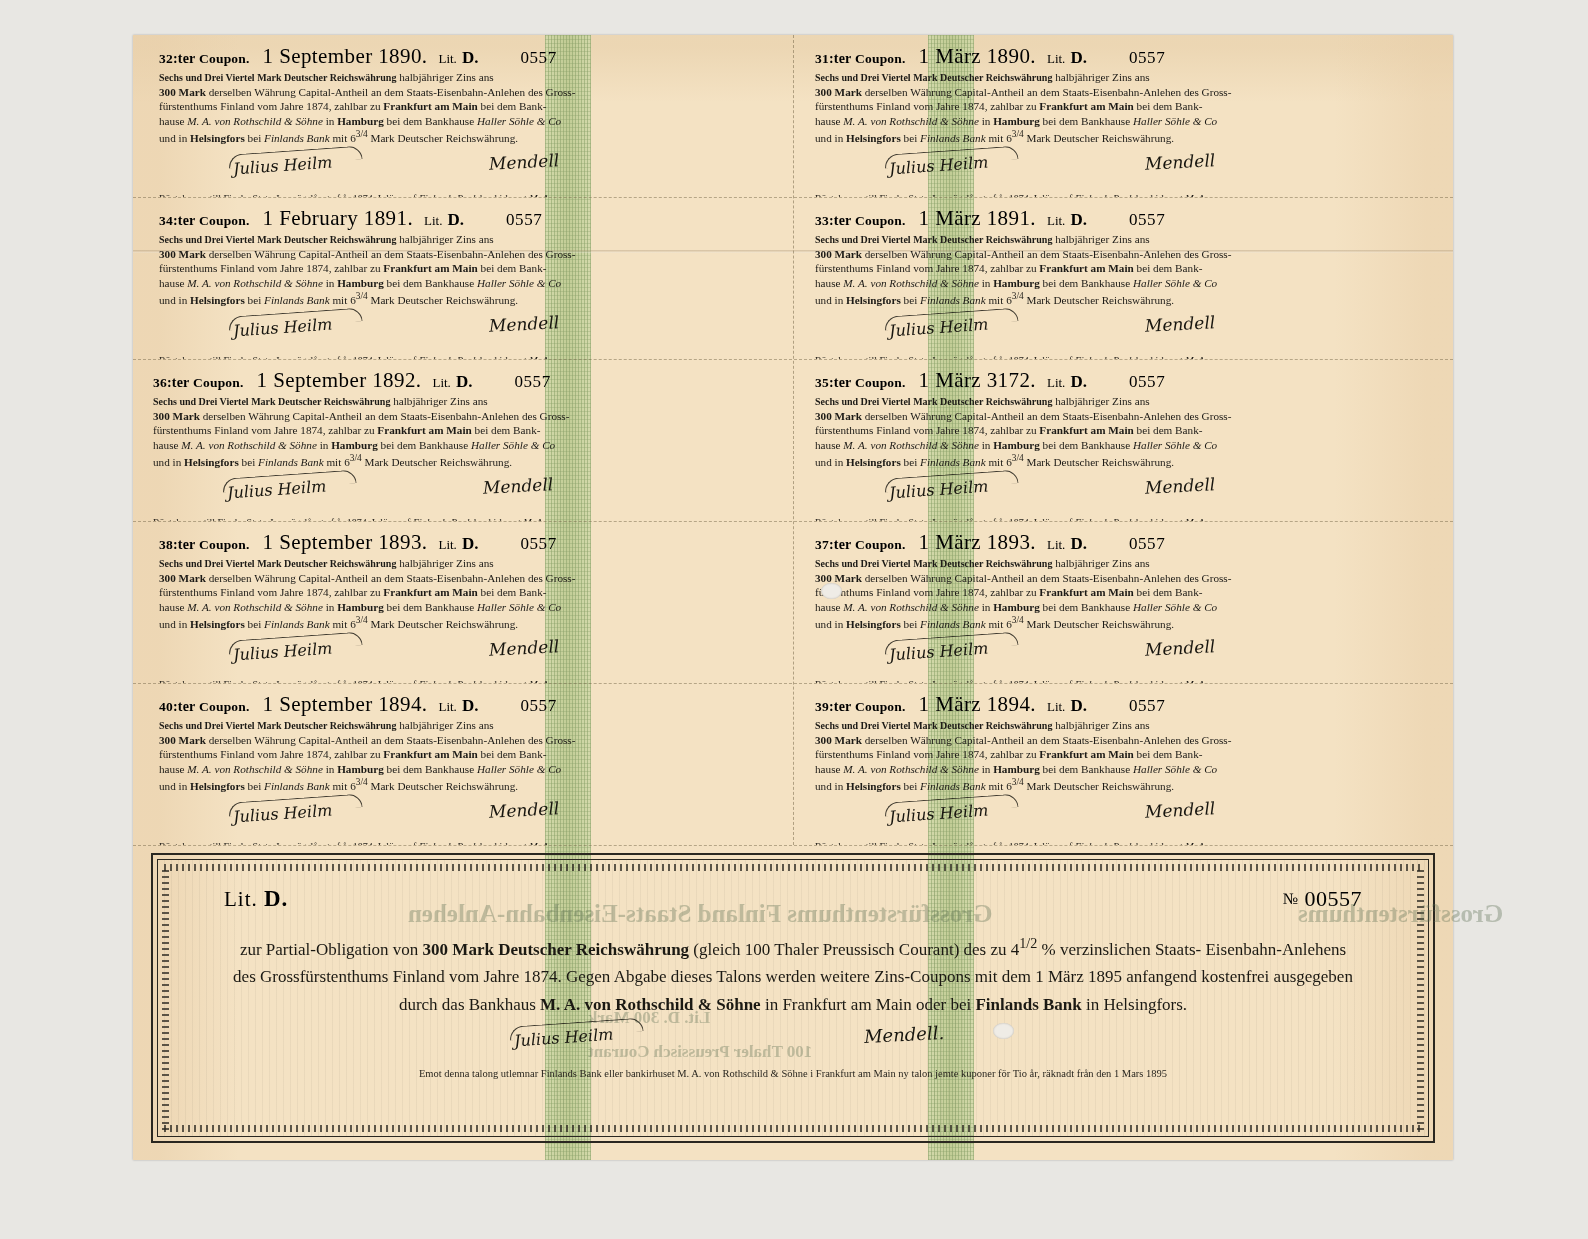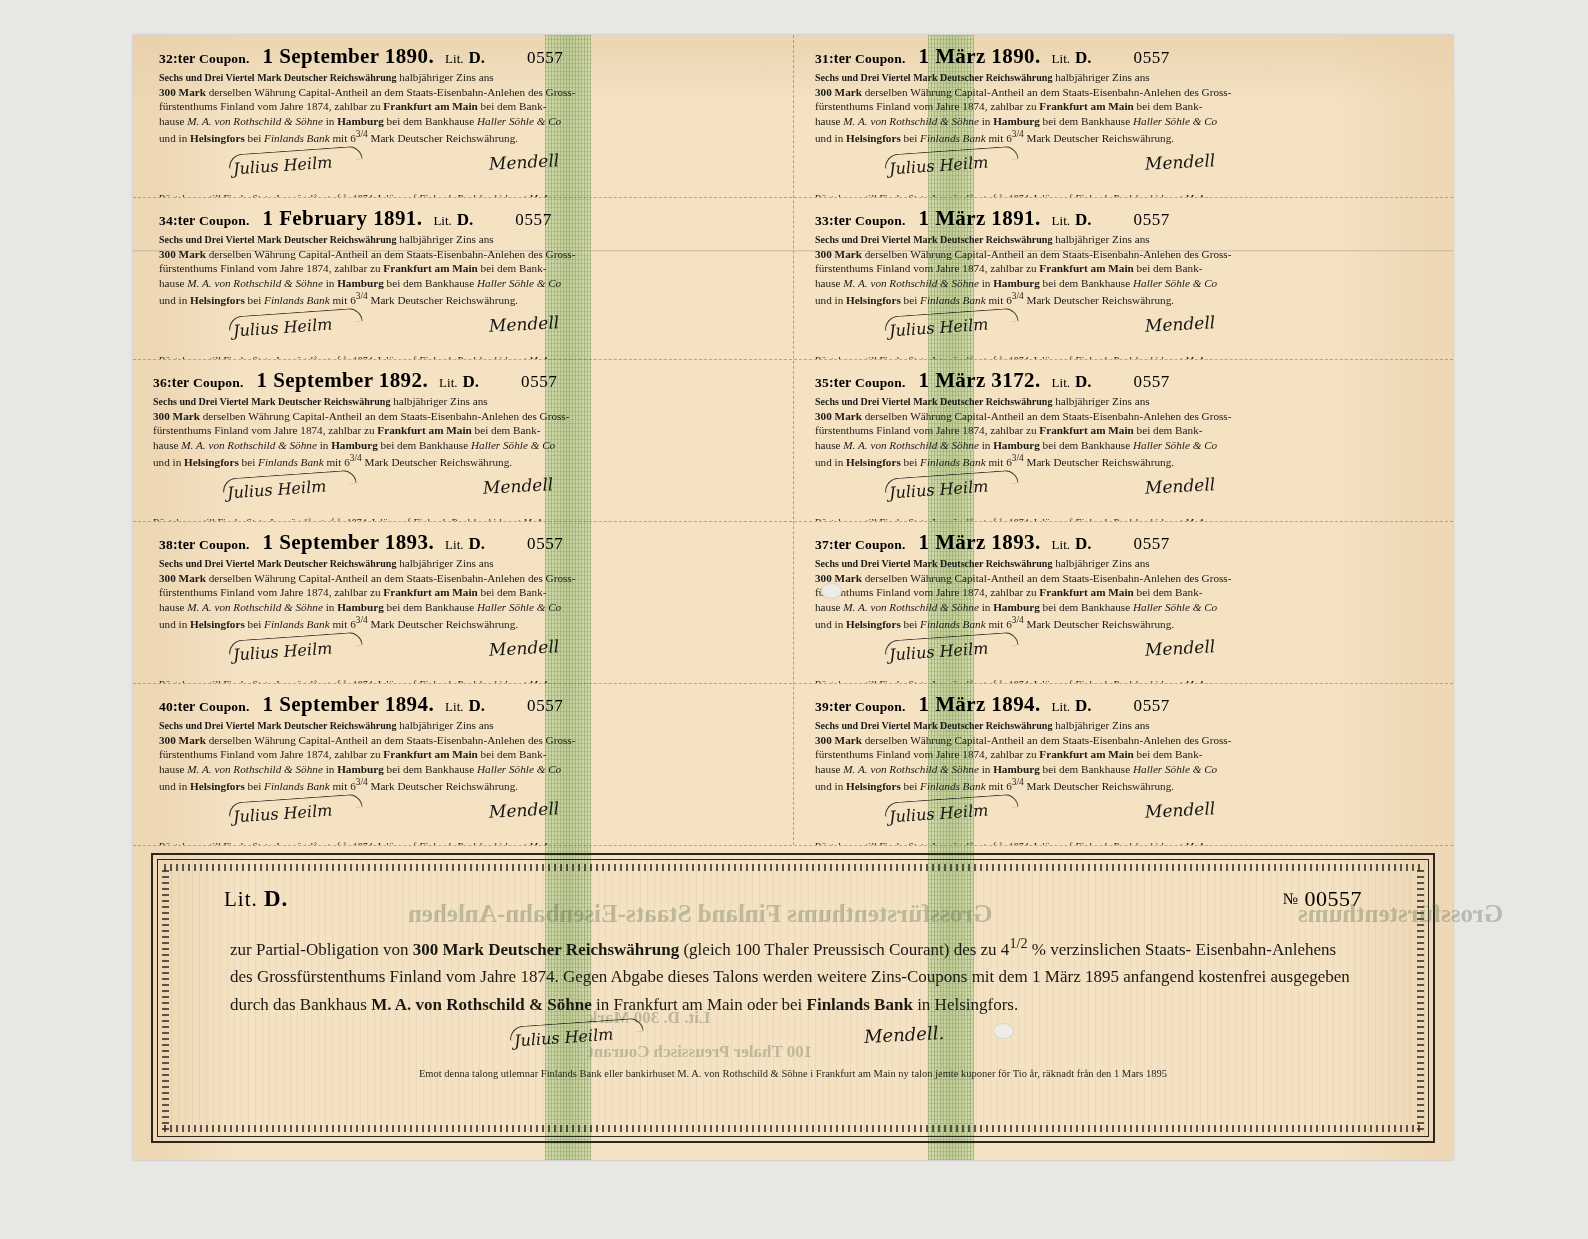--- a/index.html
+++ b/index.html
@@ -65,21 +65,21 @@
     border-top:1px dashed rgba(120,105,75,.5);
   }
 
   .chead{
     display:flex;align-items:baseline;white-space:nowrap;
     margin-bottom:1px;
   }
   .cnum{font-size:13.5px;font-weight:bold;letter-spacing:.2px;}
   .cnum .sup{font-size:14px;}
   .cdate{
-    font-size:21px;font-weight:bold;margin:0 11px 0 13px;
+    font-size:21px;font-weight:normal;margin:0 11px 0 13px;
     letter-spacing:.4px;
   }
   .clit{font-size:13px;margin-right:5px;}
   .clitv{font-size:17px;font-weight:bold;margin-right:16px;}
   .cserial{font-size:17px;letter-spacing:.6px;margin-left:26px;}
 
   .cbody{font-size:11.2px;line-height:1.30;color:#1c1a16;}
   .cbody .b{font-weight:bold;}
   .cbody .i{font-style:italic;}
   .cbody .big{font-size:10px;font-weight:bold;}
@@ -148,20 +148,21 @@
   #talon-lit b{font-size:23px;}
   #talon-title{
     font-size:39px;letter-spacing:11px;font-weight:400;
   }
   #talon-no{font-size:22px;letter-spacing:.5px;}
   #talon-no .hash{font-size:16px;vertical-align:2px;}
 
   #talon-text{
     font-size:17px;line-height:1.62;margin:20px 46px 0 46px;
     color:#1b1913;
+    text-align:center;
   }
   #talon-text .b{font-weight:bold;}
   #talon-sigs{position:relative;height:46px;margin:2px 0 0 0;}
   #talon-sigs .sig.left{left:330px;top:8px;font-size:16px;}
   #talon-sigs .sig.right{left:680px;top:4px;font-size:18px;}
   #talon-foot{
     text-align:center;font-size:10.5px;color:#2a2720;margin-top:2px;
   }
 
   

